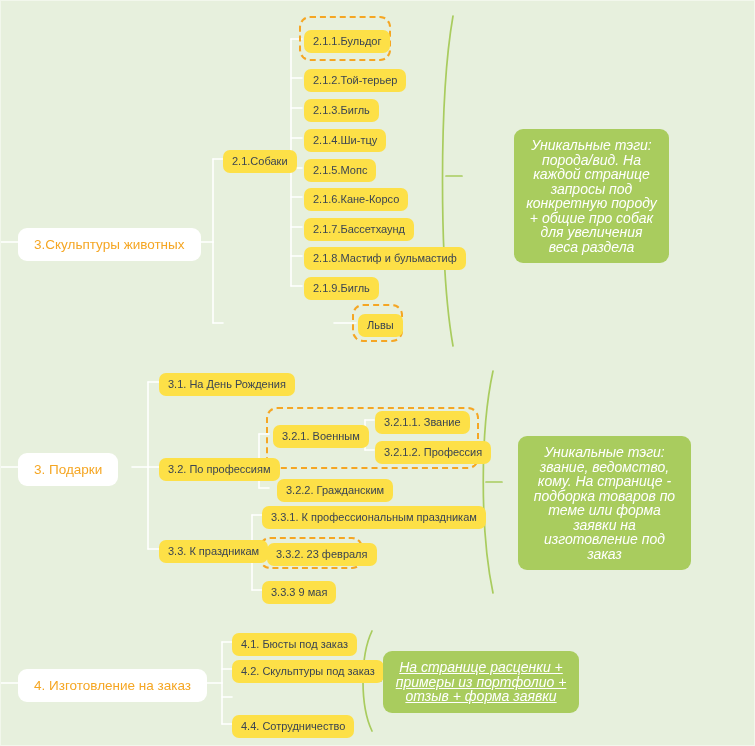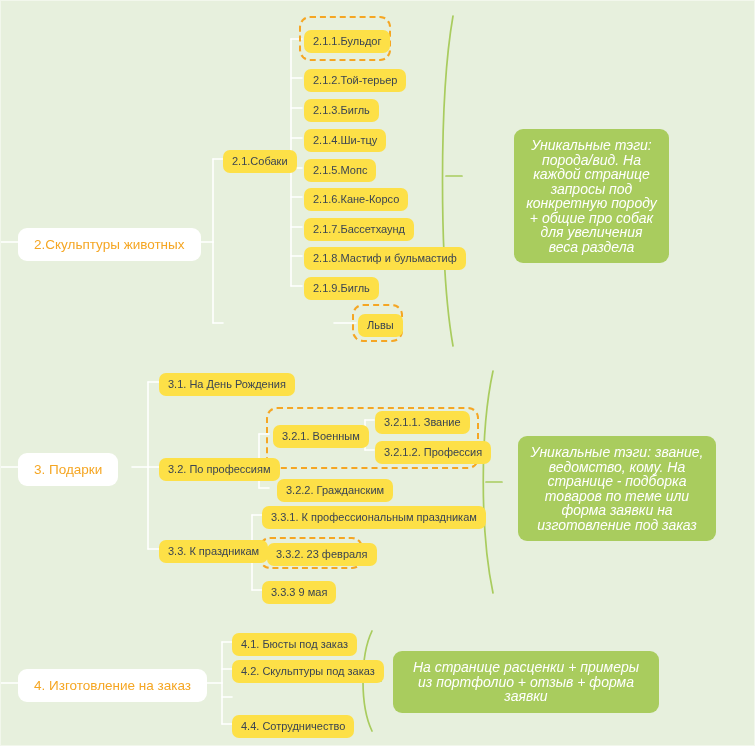--- a/index.html
+++ b/index.html
@@ -135,21 +135,21 @@
       <path d="M371,630 C359,655 359,705 371,730"></path>
       <path d="M364,680 L380,680"></path>
     </g>
   </svg>
 
   <div class="dashbox" style="left:298px;top:15px;width:92px;height:45px;"></div>
   <div class="dashbox" style="left:351px;top:303px;width:51px;height:38px;"></div>
   <div class="dashbox" style="left:265px;top:406px;width:213px;height:62px;"></div>
   <div class="dashbox" style="left:258px;top:536px;width:104px;height:32px;"></div>
 
-  <div class="node root" style="left:17px;top:227px;">2.Скульптуры животных</div>
+  <div class="node root" style="left:17px;top:227px;">3.Скульптуры животных</div>
 
   <div class="node" style="left:222px;top:149px;">2.1.Собаки</div>
 
   <div class="node" style="left:303px;top:29px;">2.1.1.Бульдог</div>
   <div class="node" style="left:303px;top:68px;">2.1.2.Той-терьер</div>
   <div class="node" style="left:303px;top:98px;">2.1.3.Бигль</div>
   <div class="node" style="left:303px;top:128px;">2.1.4.Ши-тцу</div>
   <div class="node" style="left:303px;top:158px;">2.1.5.Мопс</div>
   <div class="node" style="left:303px;top:187px;">2.1.6.Кане-Корсо</div>
   <div class="node" style="left:303px;top:217px;">2.1.7.Бассетхаунд</div>
@@ -169,23 +169,23 @@
   <div class="node" style="left:272px;top:424px;">3.2.1. Военным</div>
   <div class="node" style="left:276px;top:478px;">3.2.2. Гражданским</div>
 
   <div class="node" style="left:374px;top:410px;">3.2.1.1. Звание</div>
   <div class="node" style="left:374px;top:440px;">3.2.1.2. Профессия</div>
 
   <div class="node" style="left:261px;top:505px;">3.3.1. К профессиональным праздникам</div>
   <div class="node" style="left:266px;top:542px;">3.3.2. 23 февраля</div>
   <div class="node" style="left:261px;top:580px;">3.3.3 9 мая</div>
 
-  <div class="note" style="left:517px;top:435px;width:198px;">Уникальные тэги: звание, ведомство, кому. На странице - подборка товаров по теме или форма заявки на изготовление под заказ</div>
+  <div class="note" style="left:517px;top:435px;width:173px;">Уникальные тэги: звание, ведомство, кому. На странице - подборка товаров по теме или форма заявки на изготовление под заказ</div>
 
   <div class="node root" style="left:17px;top:668px;">4. Изготовление на заказ</div>
 
   <div class="node" style="left:231px;top:632px;">4.1. Бюсты под заказ</div>
   <div class="node" style="left:231px;top:659px;">4.2. Скульптуры под заказ</div>
   <div class="node" style="left:231px;top:714px;">4.4. Сотрудничество</div>
 
-  <div class="note" style="left:392px;top:650px;width:266px;">На странице расценки + примеры из портфолио +  отзыв + форма заявки</div>
+  <div class="note" style="left:382px;top:650px;width:196px;text-decoration:underline;">На странице расценки + примеры из портфолио +  отзыв + форма заявки</div>
 
 </div>
 
 </body></html>

